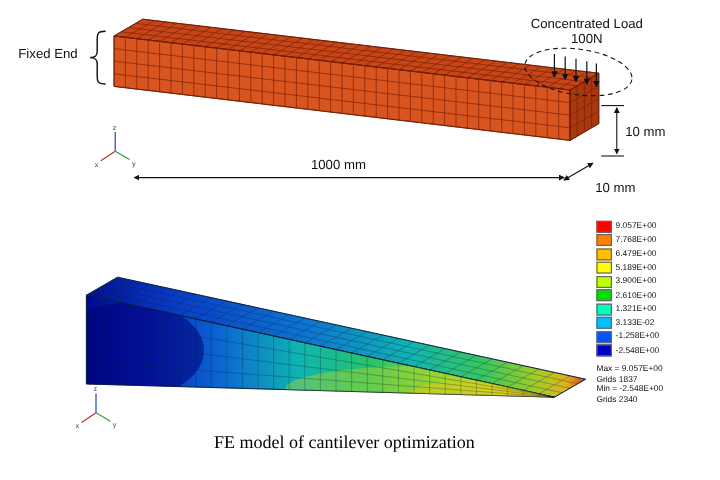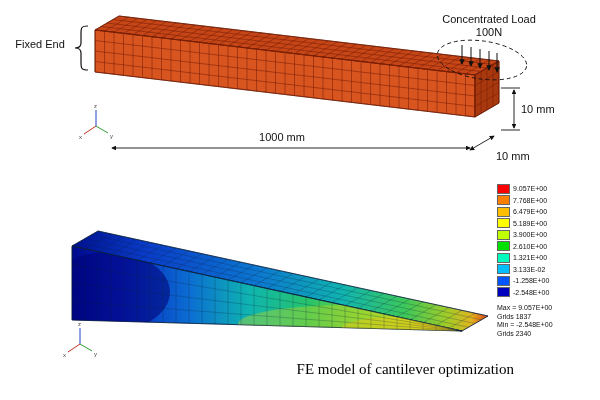--- a/index.html
+++ b/index.html
@@ -27,21 +27,21 @@
   .ax-x{stroke:#c03020;stroke-width:1;} .ax-y{stroke:#2f9e35;stroke-width:1;} .ax-z{stroke:#2040c8;stroke-width:1;}
 
   
   .legend{position:absolute;left:497px;top:183px;width:100px;}
   .legend-row{display:flex;align-items:center;height:11.5px;}
   .legend-swatch{width:13px;height:10px;display:inline-block;border:1px solid #666;box-sizing:border-box;}
   .legend-label{font-size:7px;line-height:7px;margin-left:3px;white-space:nowrap;color:#111;}
   .legend-stats{margin-top:6px;font-size:7px;line-height:8.5px;color:#111;}
 
   .caption{position:absolute;top:361px;left:0;width:514px;box-sizing:border-box;padding-left:60px;
-           text-align:right;font:15px "Liberation Serif",serif;color:#000;}
+           text-align:center;font:15px "Liberation Serif",serif;color:#000;}
 </style>
 </head>
 <body>
 
 <div class="stage">
 
   <svg width="600" height="400" viewBox="0 0 600 400">
     <defs>
       <marker id="arr" viewBox="0 0 10 10" refX="8.5" refY="5" markerWidth="5.5" markerHeight="5.5" orient="auto-start-reverse">
         <path d="M0,0 L10,5 L0,10 z" fill="#111"></path>

